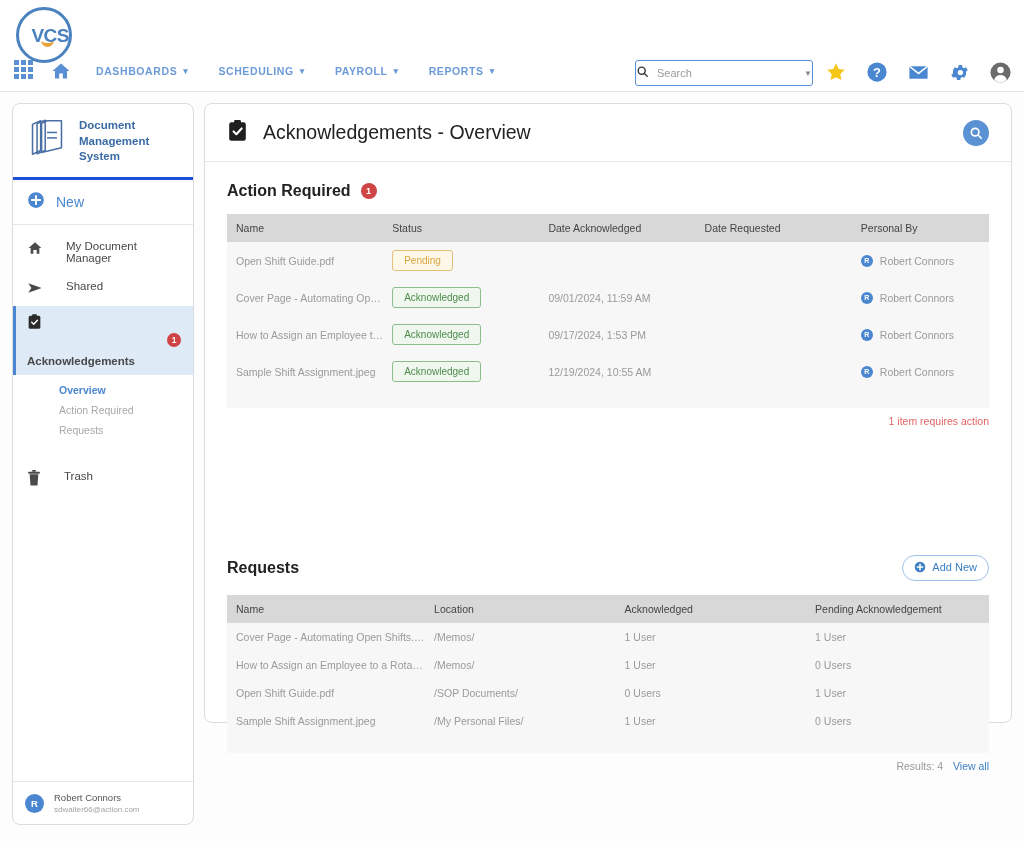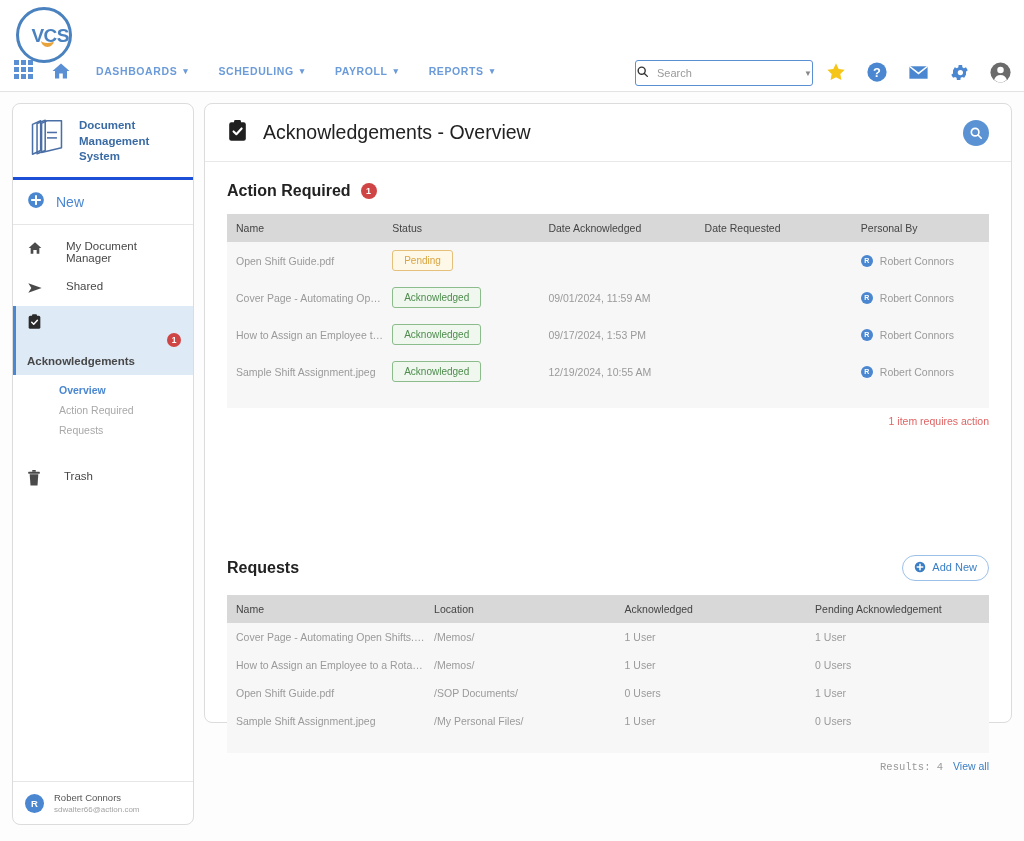--- a/index.html
+++ b/index.html
@@ -161,21 +161,21 @@
   .b-pending { color: #d9a441; border-color: #e4c07a; background: #fdf8e8; }
   .b-ack { color: #4d8c4d; border-color: #8cbc8c; background: #eff7ee; }
   .req-by { display: flex; align-items: center; gap: 7px; }
   .avatar-sm {
     width: 12px; height: 12px; border-radius: 50%; background: #4a87d0; color: #fff;
     font-size: 7px; font-weight: bold; display: flex; align-items: center; justify-content: center;
     flex-shrink: 0;
   }
   .tbl-foot { text-align: right; padding: 7px 0 0 0; font-size: 10.5px; }
   .foot-warn { color: #e06464; }
-  .foot-results { color: #9a9a9a; font-family: Liberation Mono, monospace; }
+  .foot-results { color: #9a9a9a; }
   .foot-link { color: #3a7ec4; margin-left: 7px; cursor: pointer; }
   .ellip { overflow: hidden; text-overflow: ellipsis; white-space: nowrap; }
   .gap-block { height: 108px; }
 </style>
 </head>
 <body>
 
 <div class="page">
 
   <div class="topbar">

